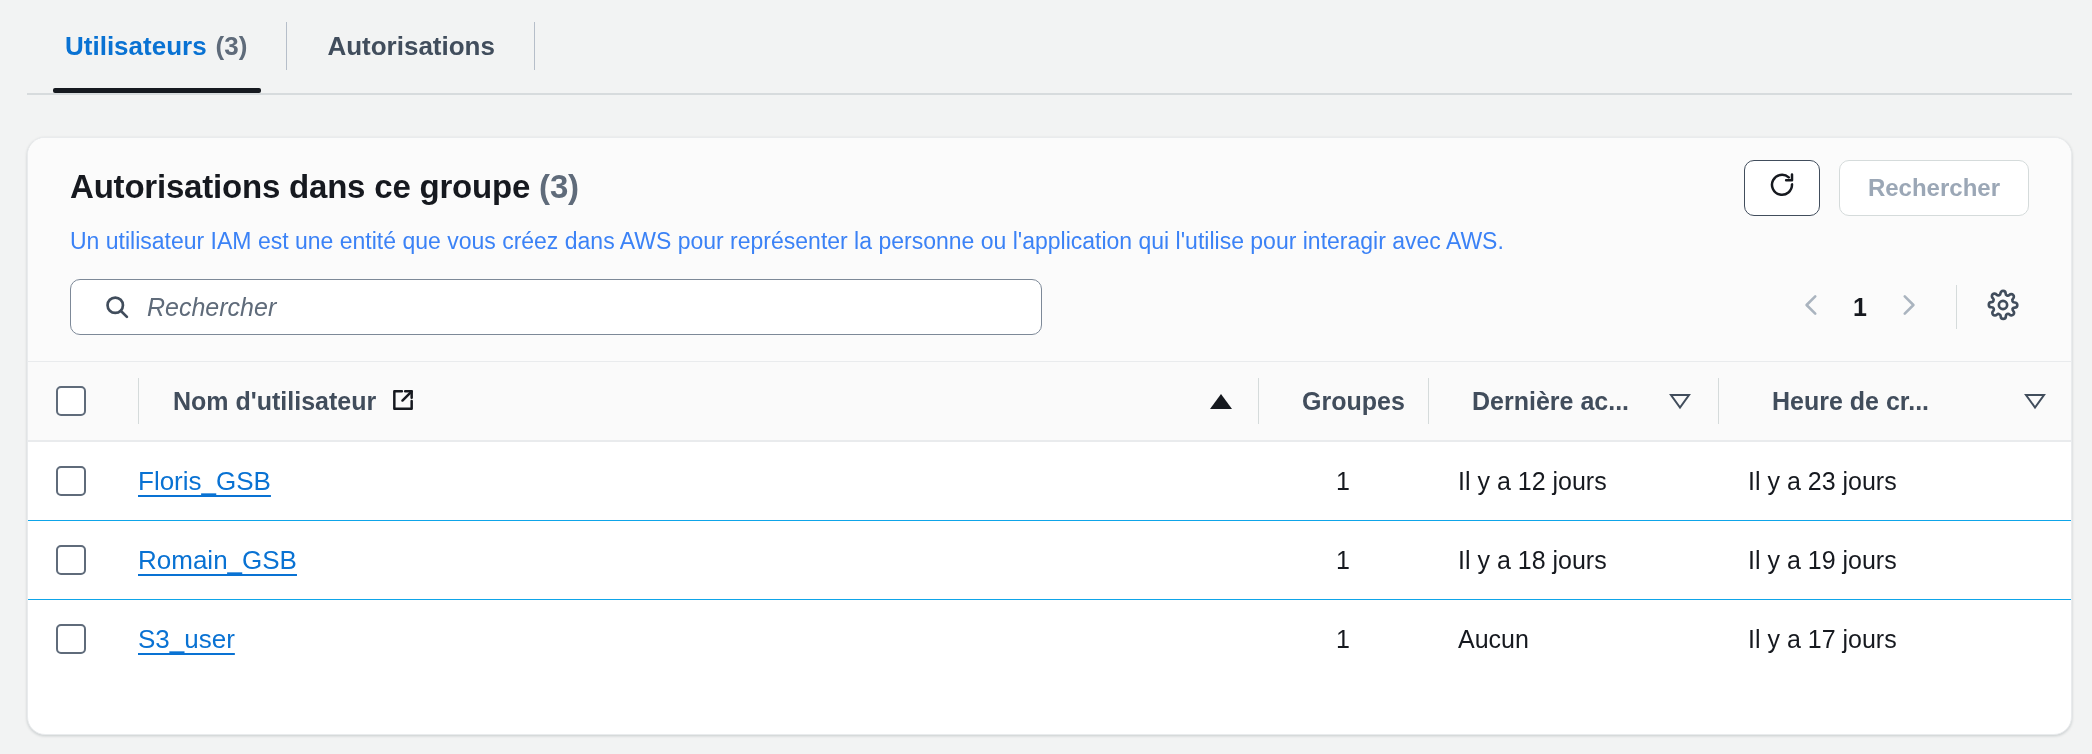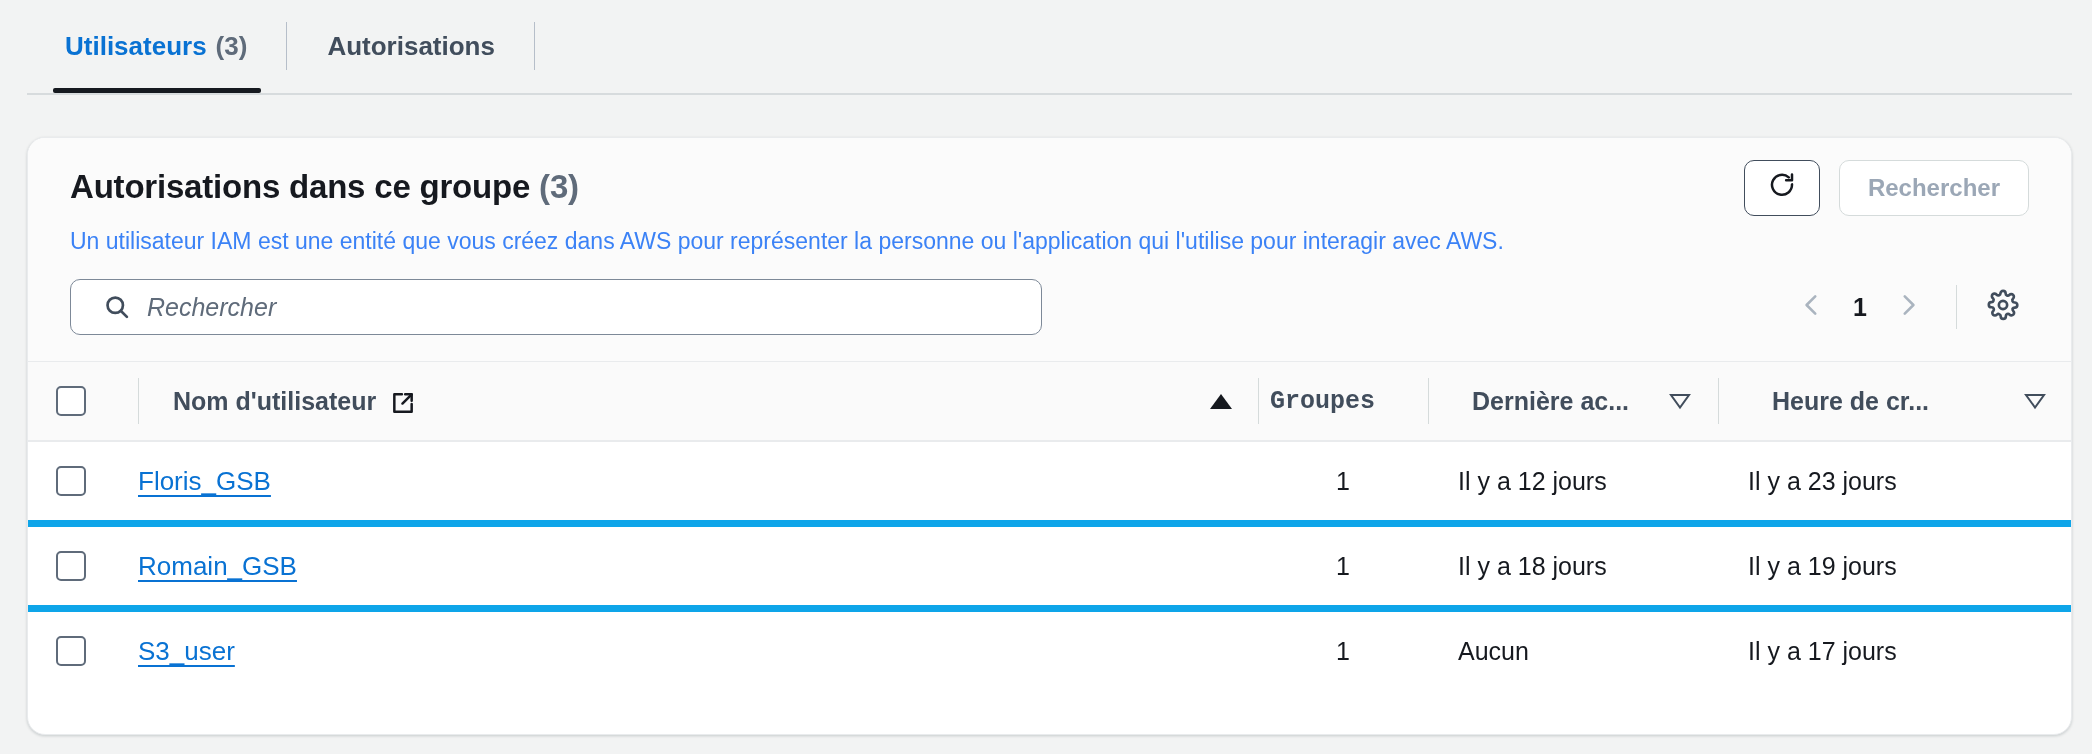--- a/index.html
+++ b/index.html
@@ -203,21 +203,21 @@
     font-size: 25px;
     font-weight: bold;
     color: #414d5c;
     text-align: left;
     padding: 0;
     vertical-align: middle;
     position: relative;
   }
   .table tbody td {
     height: 78px;
-    border-bottom: 7px solid #0ea5e9;
+    border-bottom: 1px solid #0ea5e9;
     font-size: 25px;
     color: #16191f;
     padding: 0;
     vertical-align: middle;
   }
   .table tbody tr:last-child td { border-bottom: none; }
 
   .col-check { width: 110px; }
   .col-name  { width: 1120px; }
   .col-groups { width: 170px; }
@@ -241,21 +241,21 @@
 
   .checkbox {
     width: 30px; height: 30px;
     border: 2px solid #5f6b7a;
     border-radius: 5px;
     background: #ffffff;
     cursor: pointer;
     display: inline-block;
   }
 
-  .col-head-label { display: flex; align-items: flex-end; gap: 14px; white-space: nowrap; }
+  .col-head-label { display: flex; align-items: flex-start; gap: 14px; white-space: nowrap; }
 
   .sort-asc {
     width: 0; height: 0;
     border-left: 11px solid transparent;
     border-right: 11px solid transparent;
     border-bottom: 15px solid #16191f;
   }
   .sort-desc-outline svg { display: block; }
 
   .ext-link { display: inline-flex; align-items: center; }
@@ -396,21 +396,21 @@
                     <line x1="20" y1="4" x2="11.5" y2="12.5"></line>
                   </svg>
                 </span>
               </span>
               <span class="sort-asc"></span>
             </div>
           </th>
 
           <th class="col-groups">
             <span class="vsep"></span>
-            <div class="th-inner" style="padding-left:12px;font-family:Liberation Mono, monospace;">
+            <div class="th-inner" style="padding-left:44px;">
               <span>Groupes</span>
             </div>
           </th>
 
           <th class="col-last">
             <span class="vsep"></span>
             <div class="th-inner" style="padding-left:30px; justify-content:space-between; padding-right:26px;margin-left:14px;">
               <span>Dernière ac...</span>
               <span class="sort-desc-outline">
                 <svg width="24" height="18" viewBox="0 0 24 18" fill="none" stroke="#414d5c" stroke-width="2">

